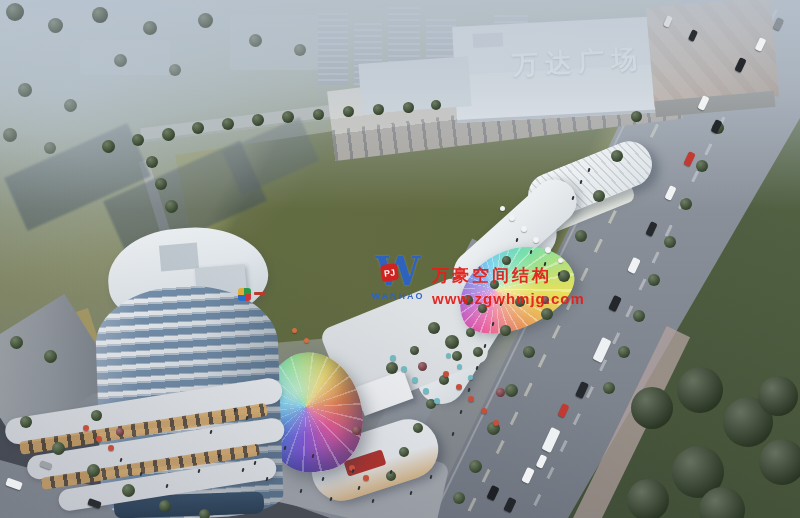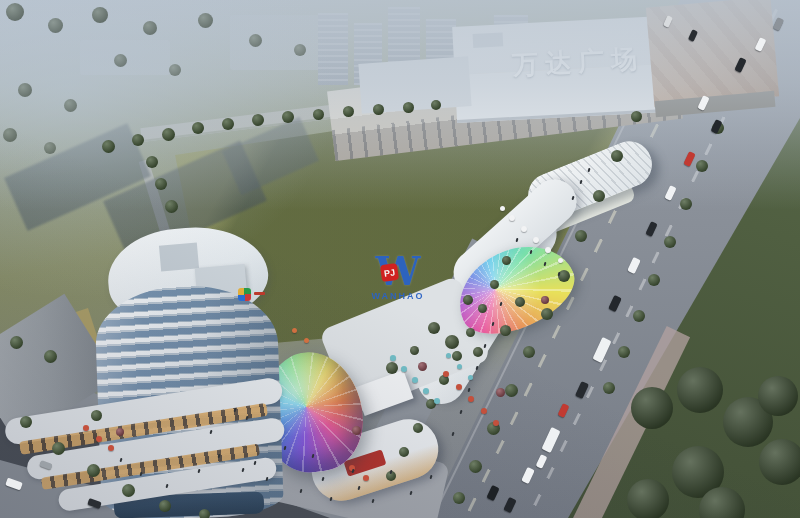--- a/index.html
+++ b/index.html
@@ -340,15 +340,19 @@
       <div class="abs person" style="left: 140px; top: 472px; background: rgb(46, 51, 56); transform: rotate(15deg);"></div>
       <div class="abs person" style="left: 166px; top: 484px; background: rgb(46, 51, 56); transform: rotate(15deg);"></div>
     </div>
 
   <div class="abs" id="watermark" style="left:368px;top:250px;width:215px;height:60px;">
     <div class="abs" style="left:0;top:4px;width:60px;height:56px;text-align:center;">
       <span class="wm-w">W</span>
       <span class="wm-badge">PJ</span>
       <div class="wm-name">WANHAO</div>
     </div>
+    <div class="abs" style="left:64px;top:14px;">
+      <div class="wm-line1">万豪空间结构</div>
+      <div class="wm-line2">www.zgwhmjg.com</div>
+    </div>
   </div>
 
 </div>
 
 </body></html>

